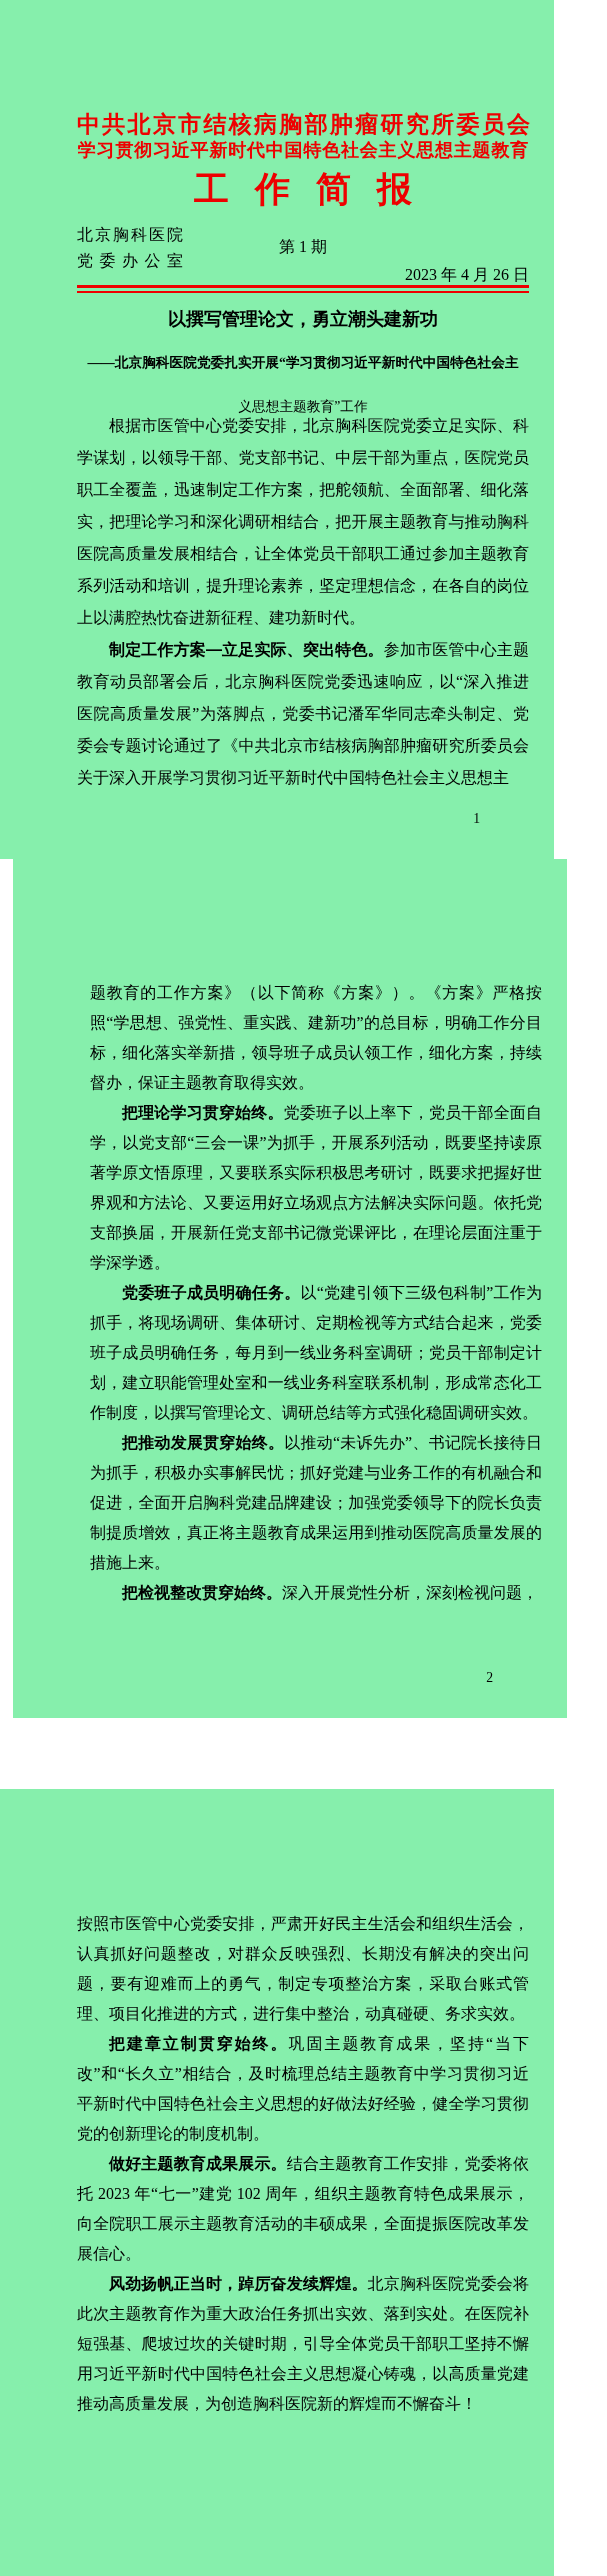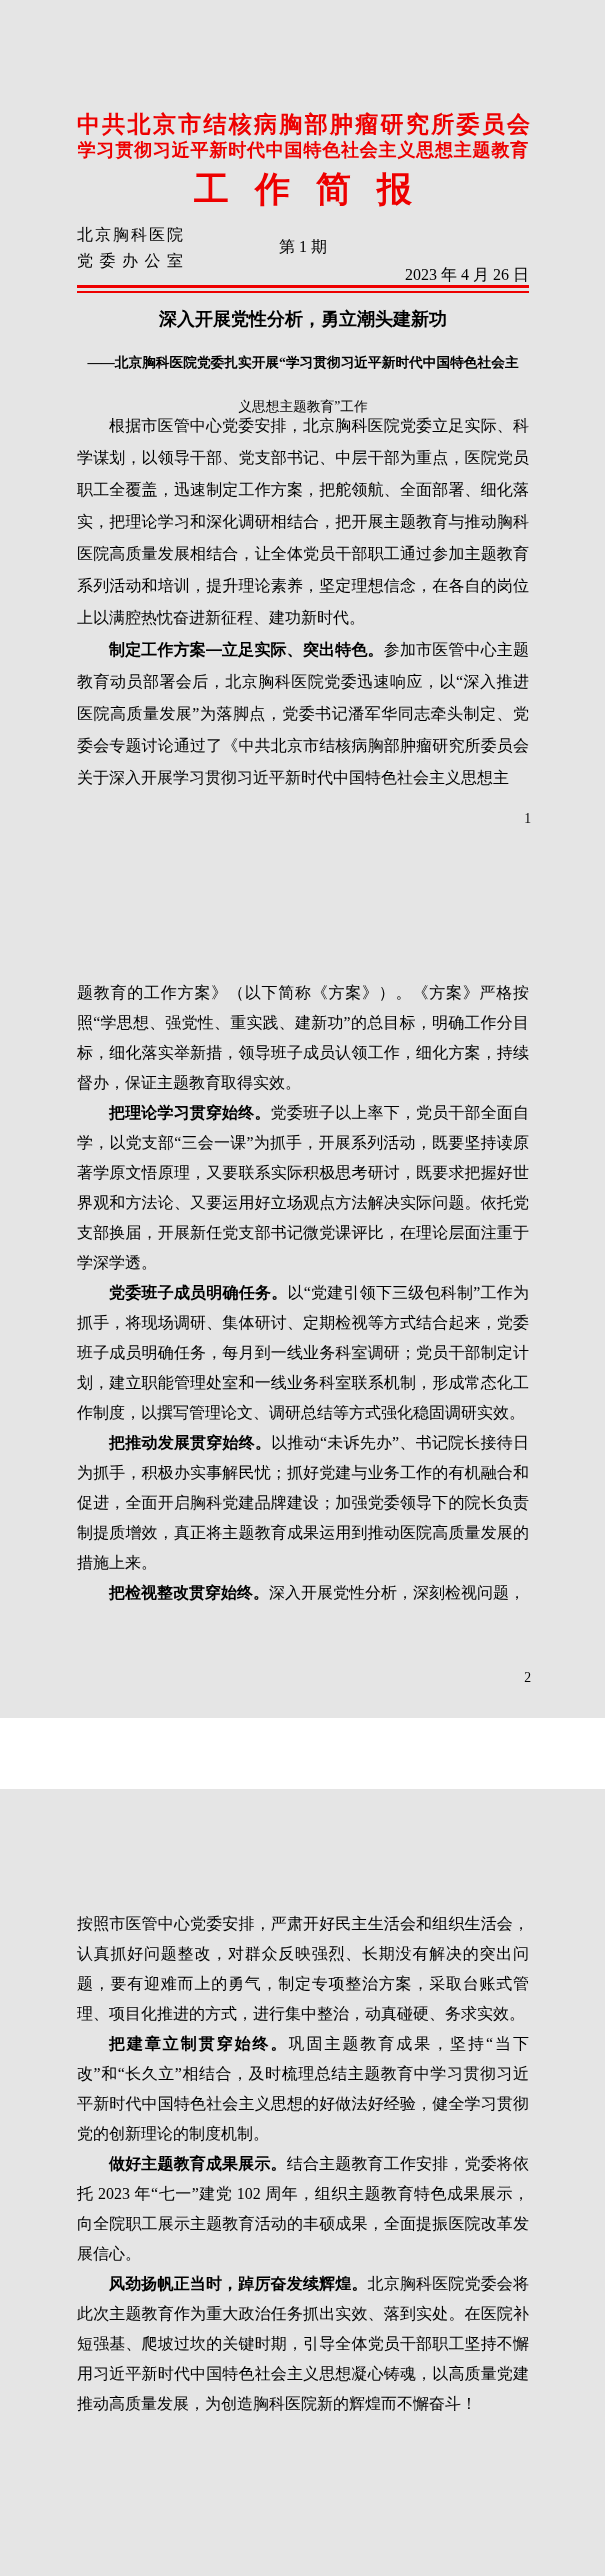--- a/index.html
+++ b/index.html
@@ -1,22 +1,22 @@
 <!DOCTYPE html>
 <html style="font-size:12px"><head>
 <meta charset="utf-8">
 <style>
   html,body{margin:0;padding:0;}
   body{
     width:607px;height:2576px;background:#ffffff;position:relative;
     font-family:"Liberation Serif","DejaVu Serif",serif;color:#000;
     -webkit-font-smoothing:antialiased;
   }
-  .page{position:absolute;left:0;width:605px;height:859px;background:#e5e5e5;overflow:hidden;}
-  #page1{top:0;} #page2{top:859px;} #page3{top:1789px;}
+  .page{position:absolute;left:0;width:554px;height:859px;background:#86efac;overflow:hidden;}
+  #page1{top:0;} #page2{top:859px;margin-left:13px;} #page3{top:1789px;}
 
   .abs{position:absolute;}
   .col{left:77px;width:452px;}
 
   
   .mast-line1{top:109px;font-size:23px;font-weight:bold;letter-spacing:2.3px;
     text-align:center;white-space:nowrap;}
   .mast-line2{top:138px;font-size:18px;font-weight:bold;letter-spacing:0.8px;
     text-align:right;white-space:nowrap;}
   .bulletin-title{top:166px;font-size:35px;font-weight:bold;letter-spacing:26px;
@@ -63,21 +63,21 @@
       <div class="issuer-line">北京胸科医院</div>
       <div class="issuer-line">党委办公室</div>
     </div>
     <div class="issue-no">第 1 期</div>
     <div class="issue-date">2023 年 4 月 26 日</div>
   </div>
 
   <div class="abs col rule-thick accent-bg" style="background: rgb(238, 0, 0);"></div>
   <div class="abs col rule-thin accent-bg" style="background: rgb(238, 0, 0);"></div>
 
-  <div class="abs col article-title">深入开展党性分析，勇立潮头建新功</div>
+  <div class="abs col article-title">以撰写管理论文，勇立潮头建新功</div>
   <div class="abs col article-subtitle-1">——北京胸科医院党委扎实开展“学习贯彻习近平新时代中国特色社会主</div>
   <div class="abs col article-subtitle-2">义思想主题教育”工作</div>
 
   <div class="abs body-block" id="body-1">
       <p class="para indent">根据市医管中心党委安排，北京胸科医院党委立足实际、科学谋划，以领导干部、党支部书记、中层干部为重点，医院党员职工全覆盖，迅速制定工作方案，把舵领航、全面部署、细化落实，把理论学习和深化调研相结合，把开展主题教育与推动胸科医院高质量发展相结合，让全体党员干部职工通过参加主题教育系列活动和培训，提升理论素养，坚定理想信念，在各自的岗位上以满腔热忱奋进新征程、建功新时代。</p>
       <p class="para indent"><b class="lead">制定工作方案—立足实际、突出特色。</b>参加市医管中心主题教育动员部署会后，北京胸科医院党委迅速响应，以“深入推进医院高质量发展”为落脚点，党委书记潘军华同志牵头制定、党委会专题讨论通过了《中共北京市结核病胸部肿瘤研究所委员会关于深入开展学习贯彻习近平新时代中国特色社会主义思想主</p>
     </div>
 
   <div class="page-num">1</div>
 </div>

